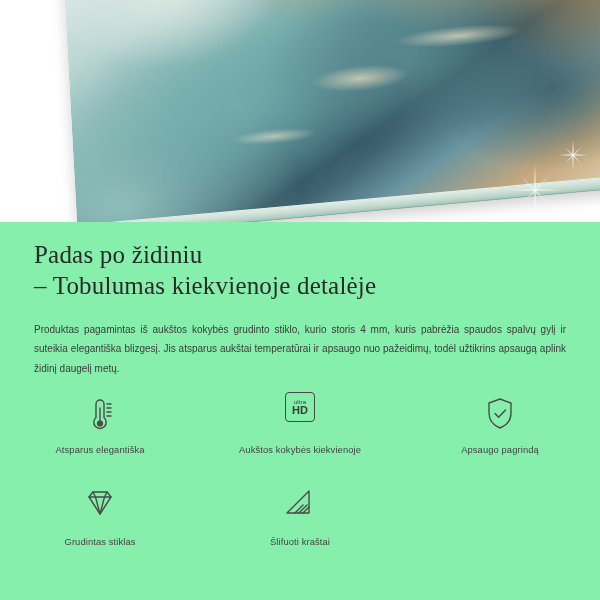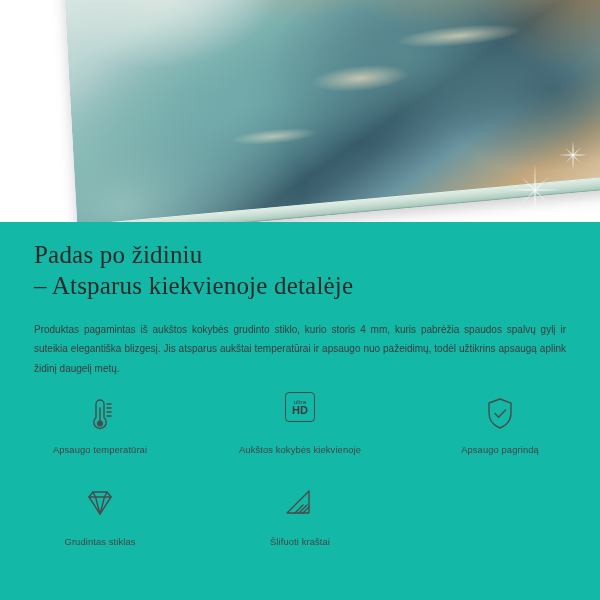--- a/index.html
+++ b/index.html
@@ -7,21 +7,21 @@
     margin: 0; padding: 0;
     width: 600px; height: 600px;
     background: #ffffff;
     font-family: "Liberation Sans", sans-serif;
     overflow: hidden;
   }
   .page {
     position: relative;
     width: 600px;
     height: 600px;
-    background: #14b8a6;
+    background: #86efac;
   }
 
   
   .hero {
     position: relative;
     width: 600px;
     height: 222px;
     overflow: hidden;
     background: #ffffff;
   }
@@ -193,37 +193,37 @@
       <span class="h"></span>
         <span class="v"></span>
         <span class="d1"></span>
         <span class="d2"></span>
     </div>
   </div>
 
   <div class="content">
     <h1 class="headline">
       <span class="l1">Padas po židiniu</span>
-      <span class="l2">– Atsparus kiekvienoje detalėje</span>
+      <span class="l2">– Tobulumas kiekvienoje detalėje</span>
     </h1>
     <p class="body-copy">Produktas pagamintas iš aukštos kokybės grudinto stiklo, kurio storis 4 mm, kuris pabrėžia spaudos spalvų gylį ir suteikia elegantiška blizgesį. Jis atsparus aukštai temperatūrai ir apsaugo nuo pažeidimų, todėl užtikrins apsaugą aplink židinį daugelį metų.</p>
   </div>
 
   <div class="features">
 
     <div class="feature">
       <div class="ico">
         <svg width="40" height="42" viewBox="0 0 40 42">
           <path class="stroke" d="M20 8 a4 4 0 0 1 4 4 v13.5 a6.2 6.2 0 1 1 -8 0 V12 a4 4 0 0 1 4 -4 z"></path>
           <path class="stroke" d="M20 16 v13.5" stroke-width="2.6"></path>
           <circle cx="20" cy="31.5" r="3.1" fill="#4a4a4a" stroke="none"></circle>
           <path class="stroke" d="M27 12 h4 M27 16 h4 M27 20 h4 M27 24 h4"></path>
         </svg>
       </div>
-      <div class="cap">Apsaugo temperatūrai</div>
+      <div class="cap">Atsparus elegantiška</div>
     </div>
 
     <div class="feature">
       <div class="ico">
         <div class="ultrahd-box">
           <span class="u">ultra</span>
           <span class="hd">HD</span>
         </div>
       </div>
       <div class="cap">Aukštos kokybės kiekvienoje</div>

